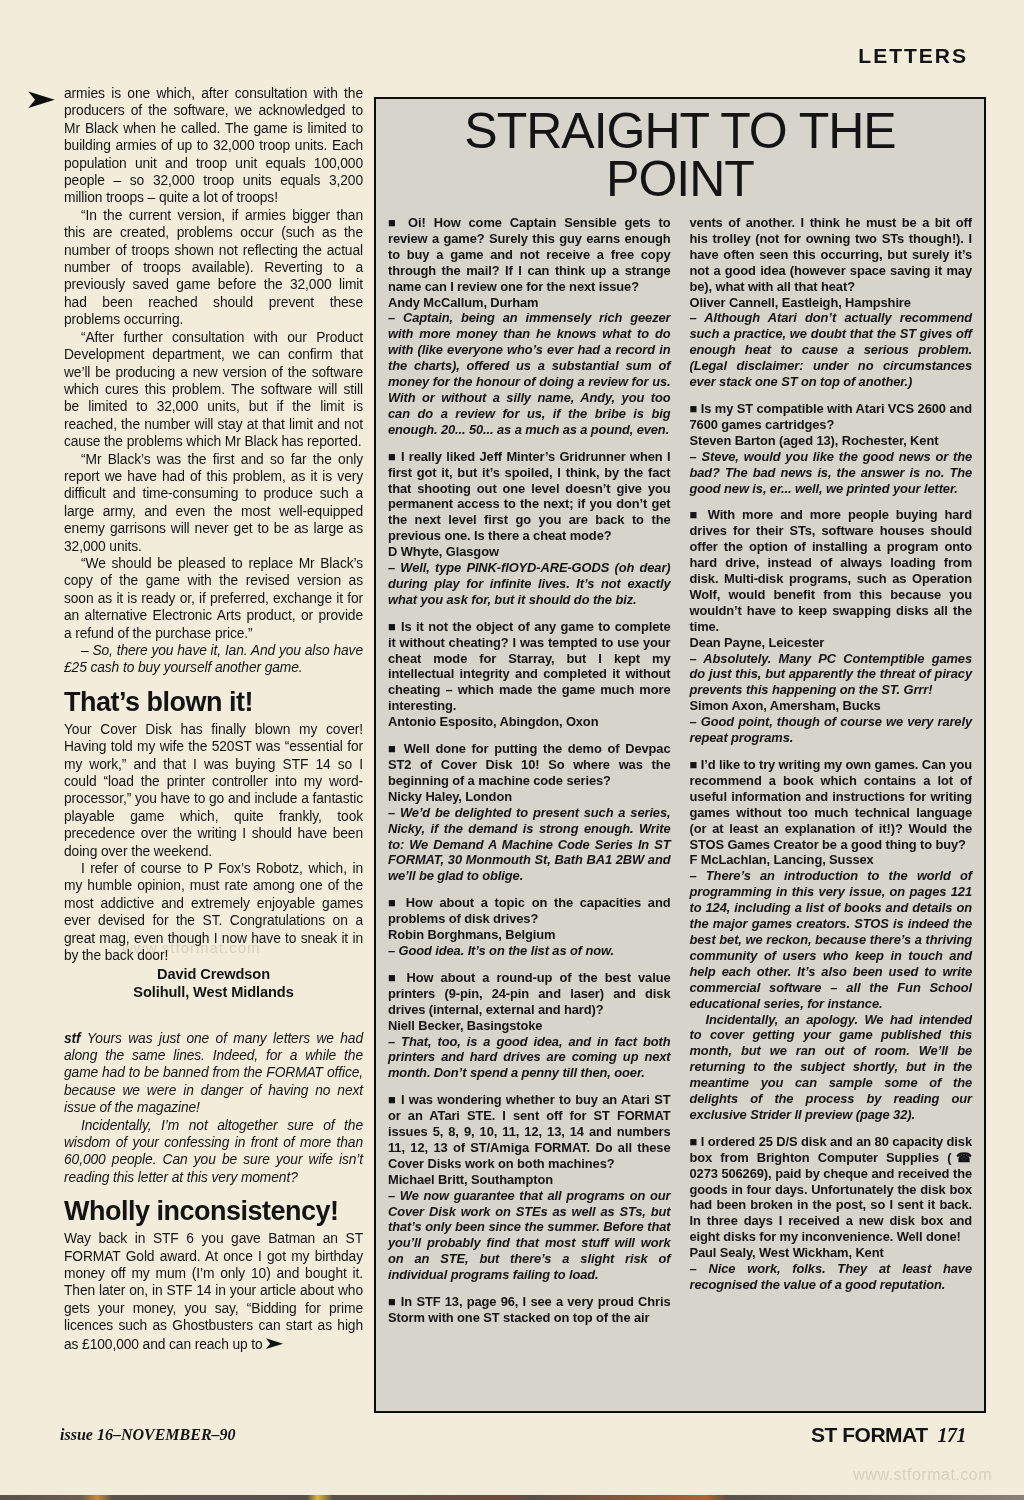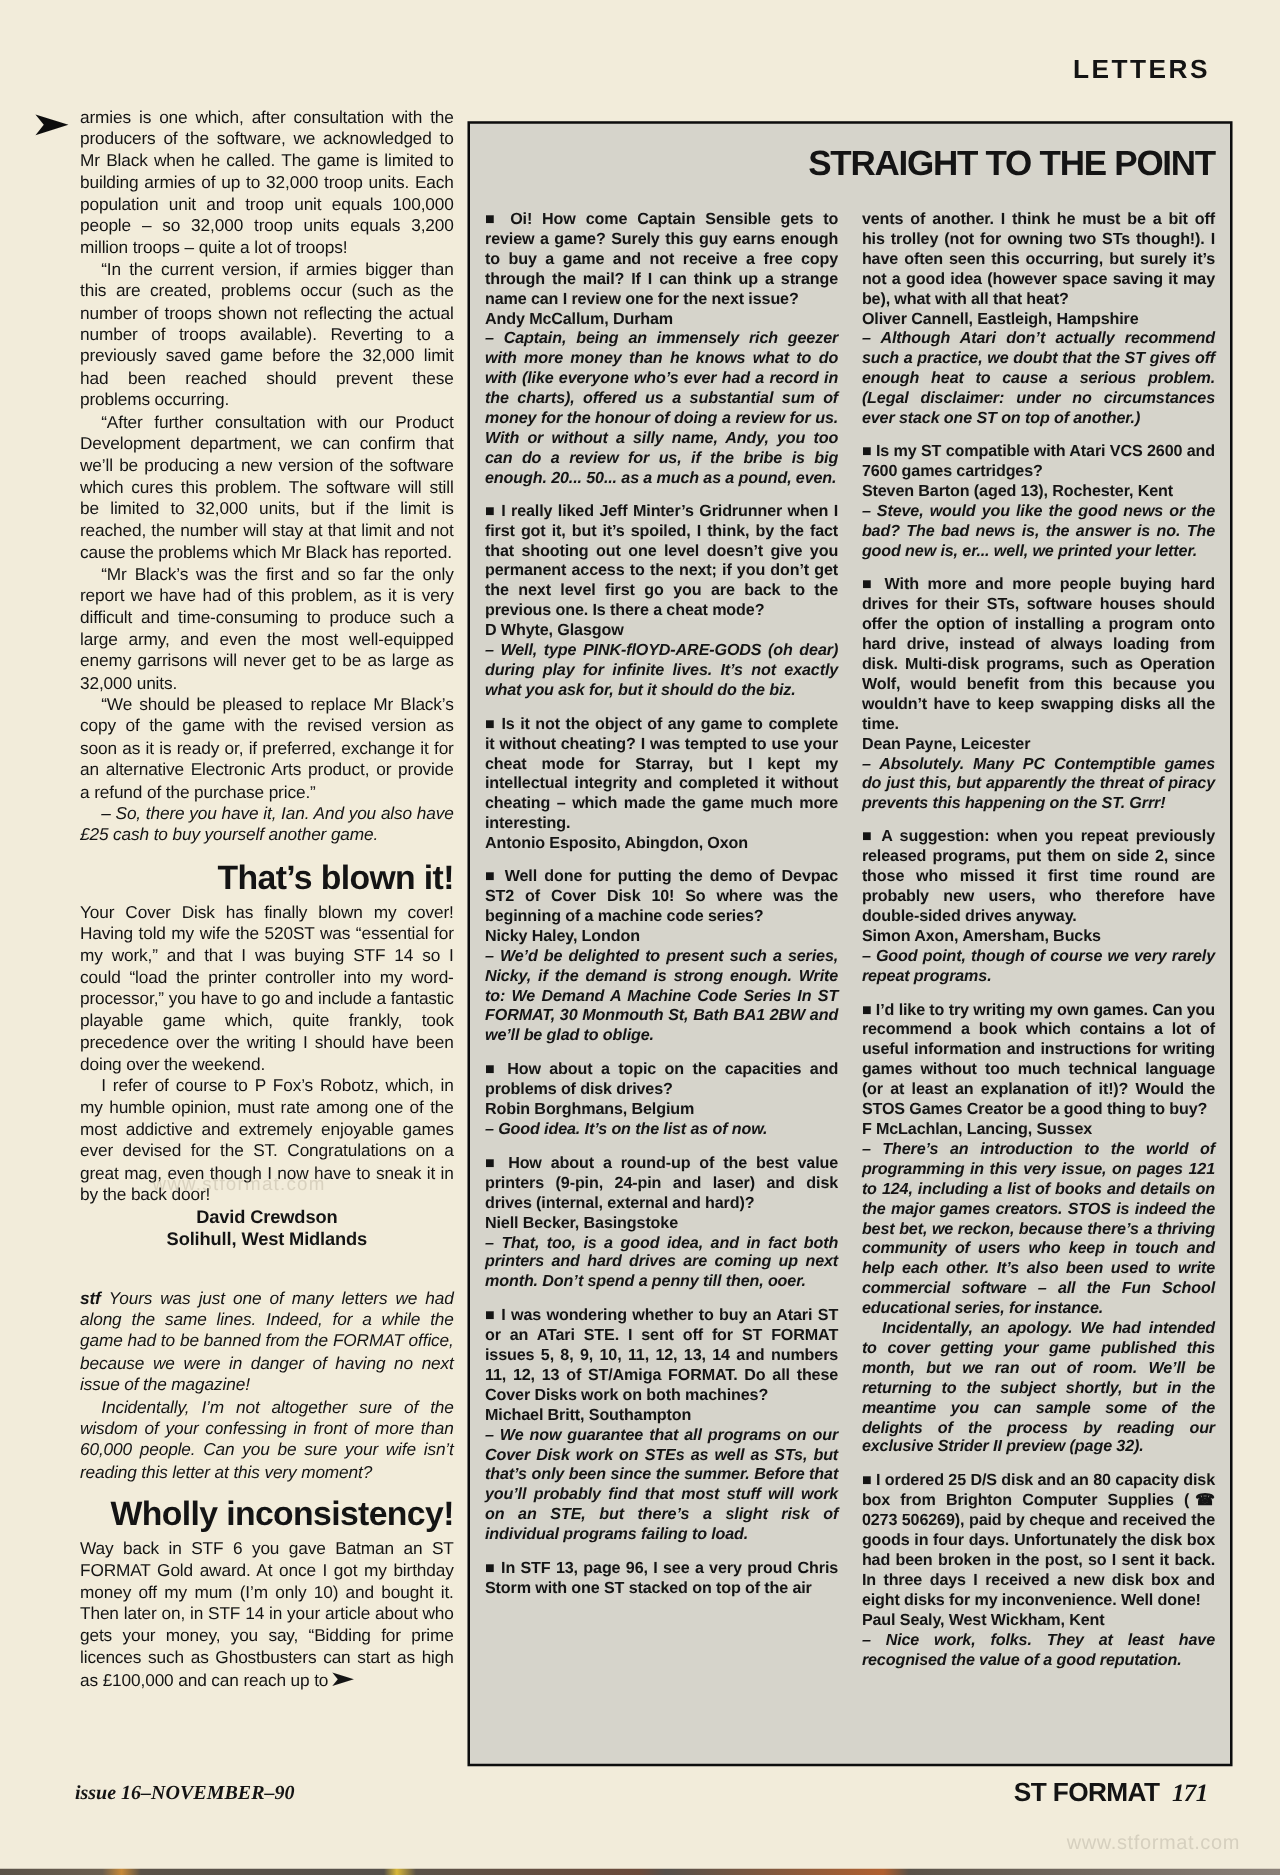--- a/index.html
+++ b/index.html
@@ -7,25 +7,25 @@
   .letters-label{position:absolute;top:44px;right:56px;font-weight:bold;font-size:21px;letter-spacing:2px;}
   .top-arrow{position:absolute;left:24px;top:86px;font-size:26px;line-height:1;transform:scaleX(1.5);transform-origin:left center;color:#0d0d0d;}
   .inline-arrow{display:inline-block;font-style:normal;font-size:17px;transform:scaleX(1.5);transform-origin:left center;}
   
   .left-col{position:absolute;left:64px;top:85px;width:299px;font-size:13.8px;line-height:17.4px;text-align:justify;letter-spacing:-0.1px;}
   .left-col .intro-paragraph{text-indent:0;}
   .left-col .paragraph{text-indent:17px;}
   .left-col .editorial{font-style:italic;text-indent:17px;}
   .left-col .reply{font-style:italic;margin-top:28px;}
   .left-col .prefix{font-weight:bold;}
-  .left-col .heading{font-size:27px;line-height:31px;font-weight:bold;text-align:right;text-indent:0;margin:10px 0 3px;letter-spacing:-0.5px;}
+  .left-col .heading{font-size:27px;line-height:31px;font-weight:bold;text-align:left;text-indent:0;margin:10px 0 3px;letter-spacing:-0.5px;}
   .left-col .signature{font-weight:bold;text-align:center;font-size:14.6px;line-height:18.5px;}
   
   .point-box{position:absolute;left:374px;top:97px;width:612px;height:1316px;background:#d6d4cb;border:2px solid #0d0d0d;box-sizing:border-box;padding:4px 12px 10px;overflow:hidden;}
-  .point-title{font-size:28px;font-weight:bold;text-align:right;letter-spacing:-1px;margin:4px 0 12px;line-height:48px;}
+  .point-title{font-size:50px;font-weight:normal;text-align:center;letter-spacing:-1px;margin:4px 0 12px;line-height:48px;}
   .point-cols{display:flex;gap:19px;}
   .pcol{flex:1;min-width:0;font-size:12.9px;line-height:15.9px;font-weight:bold;text-align:justify;letter-spacing:-0.1px;}
   .pcol .question{margin-top:11px;}
   .pcol > :first-child{margin-top:0;}
   .pcol .answer{font-style:italic;}
   .pcol .answer-para{font-style:italic;text-indent:16px;}
   
   .footer-issue{position:absolute;left:60px;top:1426px;font-family:"Liberation Serif",serif;font-style:italic;font-weight:bold;font-size:16px;}
   .footer-mag{position:absolute;right:58px;top:1423px;font-size:21px;font-weight:bold;letter-spacing:-0.5px;}
   .footer-pagenum{font-family:"Liberation Serif",serif;font-style:italic;font-weight:bold;font-size:20px;margin-left:10px;}
@@ -89,21 +89,20 @@
       <div class="pcol">
           <div class="question">vents of another. I think he must be a bit off his trolley (not for owning two STs though!). I have often seen this occurring, but surely it’s not a good idea (however space saving it may be), what with all that heat?</div>
           <div class="author">Oliver Cannell, Eastleigh, Hampshire</div>
           <div class="answer">– Although Atari don’t actually recommend such a practice, we doubt that the ST gives off enough heat to cause a serious problem. (Legal disclaimer: under no circumstances ever stack one ST on top of another.)</div>
           <div class="question">■ Is my ST compatible with Atari VCS 2600 and 7600 games cartridges?</div>
           <div class="author">Steven Barton (aged 13), Rochester, Kent</div>
           <div class="answer">– Steve, would you like the good news or the bad? The bad news is, the answer is no. The good new is, er... well, we printed your letter.</div>
           <div class="question">■ With more and more people buying hard drives for their STs, software houses should offer the option of installing a program onto hard drive, instead of always loading from disk. Multi-disk programs, such as Operation Wolf, would benefit from this because you wouldn’t have to keep swapping disks all the time.</div>
           <div class="author">Dean Payne, Leicester</div>
           <div class="answer">– Absolutely. Many PC Contemptible games do just this, but apparently the threat of piracy prevents this happening on the ST. Grrr!</div>
-          <div class="question">■ A suggestion: when you repeat previously released programs, put them on side 2, since those who missed it first time round are probably new users, who therefore have double-sided drives anyway.</div>
           <div class="author">Simon Axon, Amersham, Bucks</div>
           <div class="answer">– Good point, though of course we very rarely repeat programs.</div>
           <div class="question">■ I’d like to try writing my own games. Can you recommend a book which contains a lot of useful information and instructions for writing games without too much technical language (or at least an explanation of it!)? Would the STOS Games Creator be a good thing to buy?</div>
           <div class="author">F McLachlan, Lancing, Sussex</div>
           <div class="answer">– There’s an introduction to the world of programming in this very issue, on pages 121 to 124, including a list of books and details on the major games creators. STOS is indeed the best bet, we reckon, because there’s a thriving community of users who keep in touch and help each other. It’s also been used to write commercial software – all the Fun School educational series, for instance.</div>
           <div class="answer-para">Incidentally, an apology. We had intended to cover getting your game published this month, but we ran out of room. We’ll be returning to the subject shortly, but in the meantime you can sample some of the delights of the process by reading our exclusive Strider II preview (page 32).</div>
           <div class="question">■ I ordered 25 D/S disk and an 80 capacity disk box from Brighton Computer Supplies (☎ 0273 506269), paid by cheque and received the goods in four days. Unfortunately the disk box had been broken in the post, so I sent it back. In three days I received a new disk box and eight disks for my inconvenience. Well done!</div>
           <div class="author">Paul Sealy, West Wickham, Kent</div>
           <div class="answer">– Nice work, folks. They at least have recognised the value of a good reputation.</div>
         </div>

